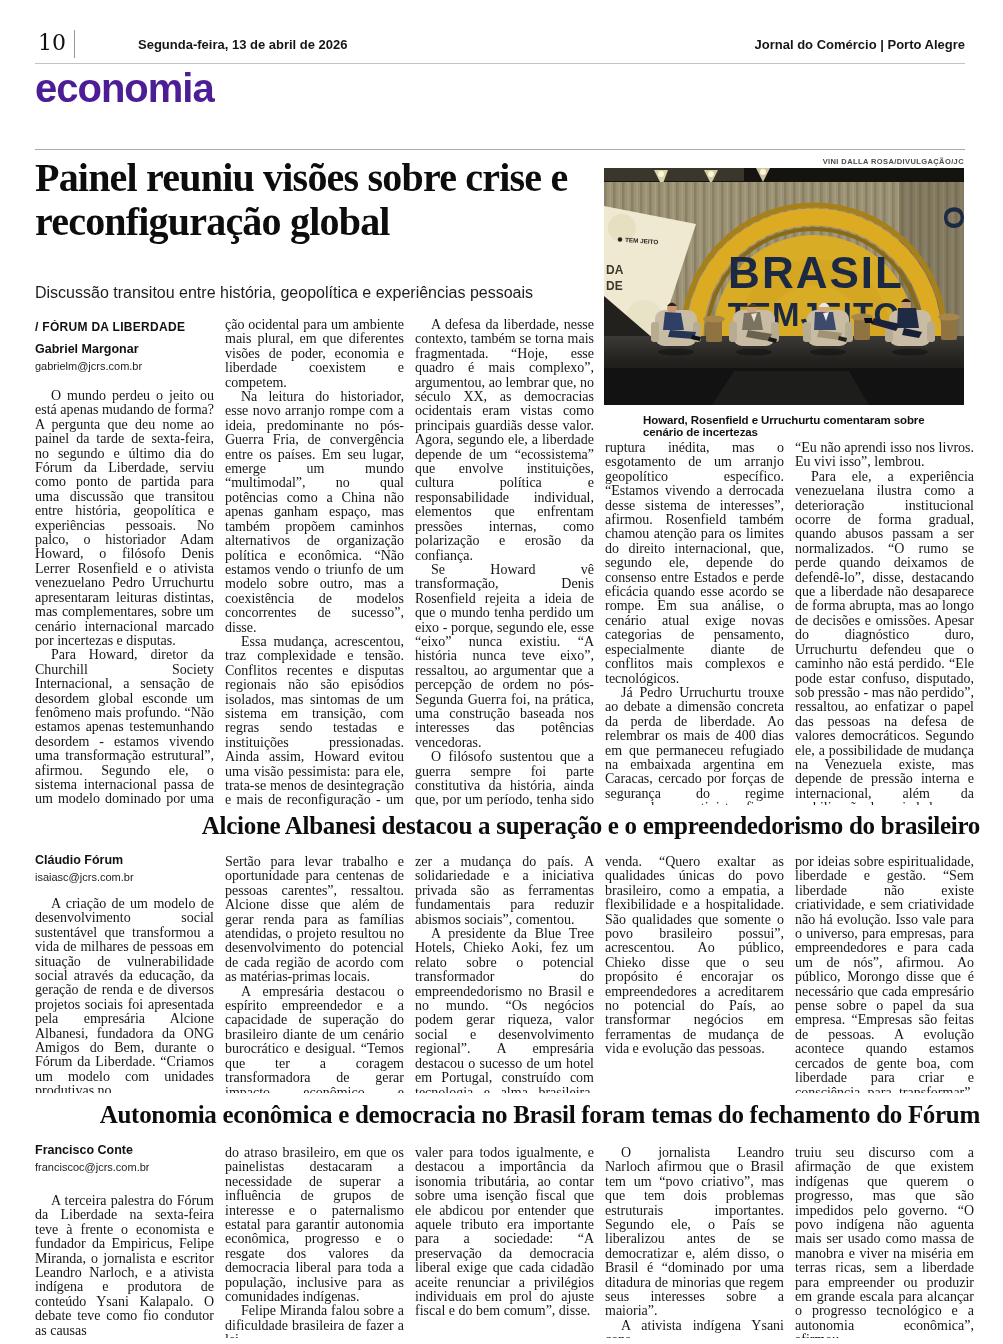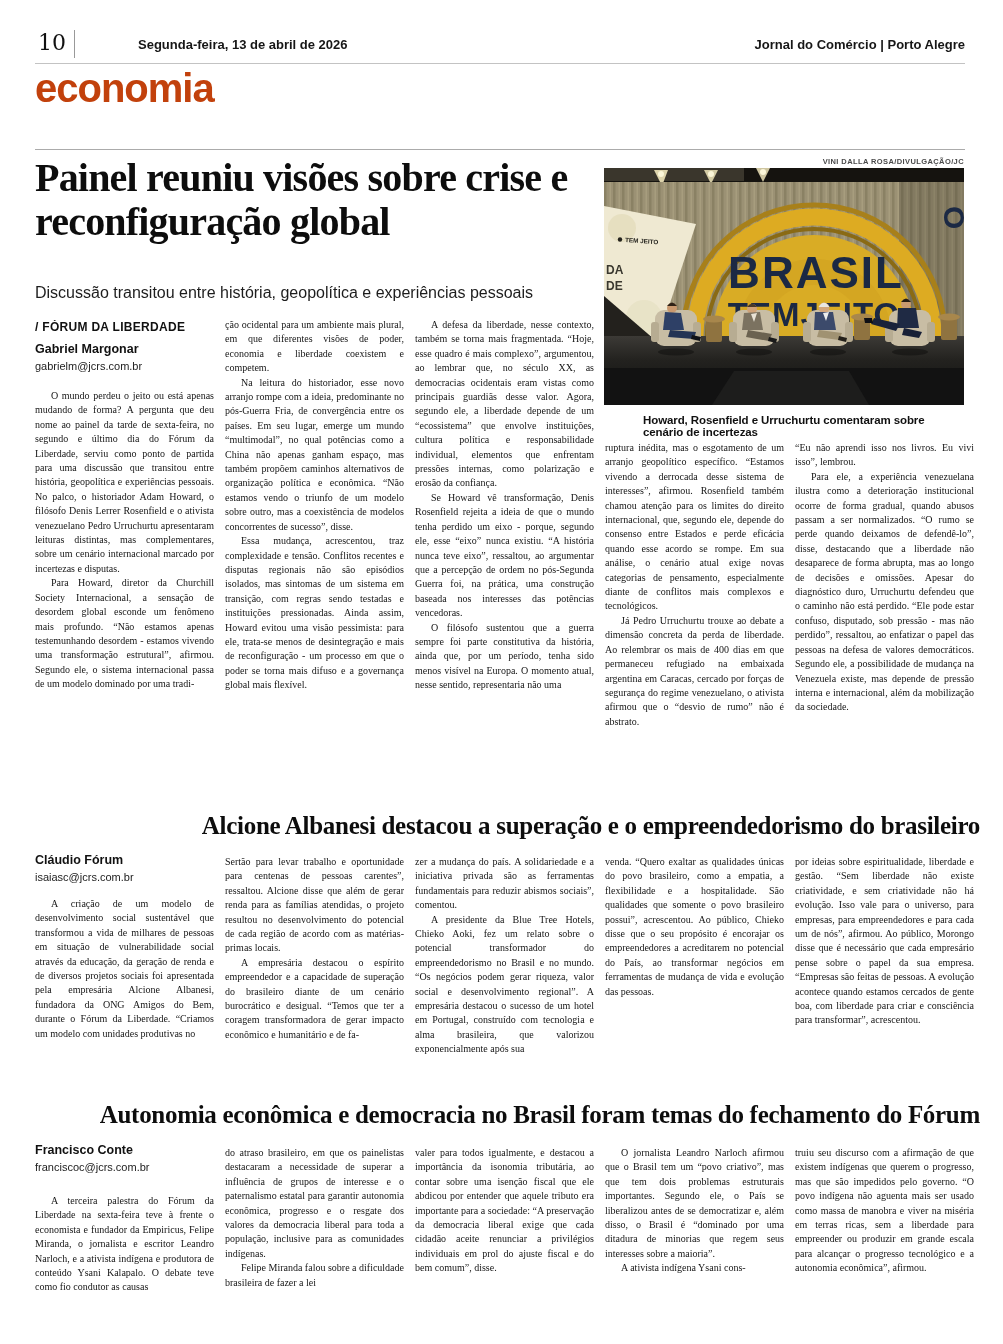--- a/index.html
+++ b/index.html
@@ -8,32 +8,32 @@
 
   
   .pageno{position:absolute;left:38px;top:30px;font:400 22px "DejaVu Serif",serif;color:#111;}
   .hdiv{position:absolute;left:74px;top:30px;width:1px;height:28px;background:#999;}
   .edate{position:absolute;left:90px;top:37px;font:700 13px "Liberation Sans",sans-serif;color:#161616;margin-left:48px;}
   .masthead{position:absolute;right:38px;top:37px;font:700 13px "Liberation Sans",sans-serif;color:#161616;}
   .rule{position:absolute;left:35px;right:38px;height:1px;background:#c3c3c3;}
   .rule-top{top:63px;}
   .rule-2{top:149px;background:#ababab;}
   .section-title{position:absolute;left:35px;top:66px;font:700 40px "Liberation Sans",sans-serif;
-                 letter-spacing:-1px;color:#c2410c;}
+                 letter-spacing:-1px;color:#4c1d95;}
 
   
   .headline1{position:absolute;left:35px;top:156px;width:578px;margin:0;
              font:700 40px/1.09 "Liberation Serif",serif;letter-spacing:-0.8px;color:#0d0d0d;}
   .subhead{position:absolute;left:35px;top:284px;width:578px;margin:0;
            font:400 16px "Liberation Sans",sans-serif;color:#1d1d1d;}
   .kicker{font:700 12px "Liberation Sans",sans-serif;letter-spacing:.3px;color:#111;}
   .author-name{font:700 12.5px "Liberation Sans",sans-serif;margin-top:8px;color:#111;}
   .author-email{font:400 11px "Liberation Sans",sans-serif;margin-top:4px;color:#222;}
   .col{position:absolute;width:179px;overflow:hidden;}
-  .col p{margin:0;font-family:"Liberation Serif",serif;font-size:10px;line-height:14.4px;
+  .col p{margin:0;font-family:"Liberation Serif",serif;font-size:14px;line-height:14.4px;
          text-align:justify;text-indent:16px;color:#151515;}
   .col p.cont{text-indent:0;}
   .first-gap{margin-top:17px;}
 
   
   .photo-wrap{position:absolute;left:604px;top:168px;width:360px;margin:0;}
   .credit{position:absolute;top:-11px;right:0;font:700 7.5px "Liberation Sans",sans-serif;
           letter-spacing:.4px;color:#4a4a4a;}
   .caption{margin-top:5px;font:700 11.5px "Liberation Sans",sans-serif;letter-spacing:-0.1px;color:#111;margin-left:39px;}
 

